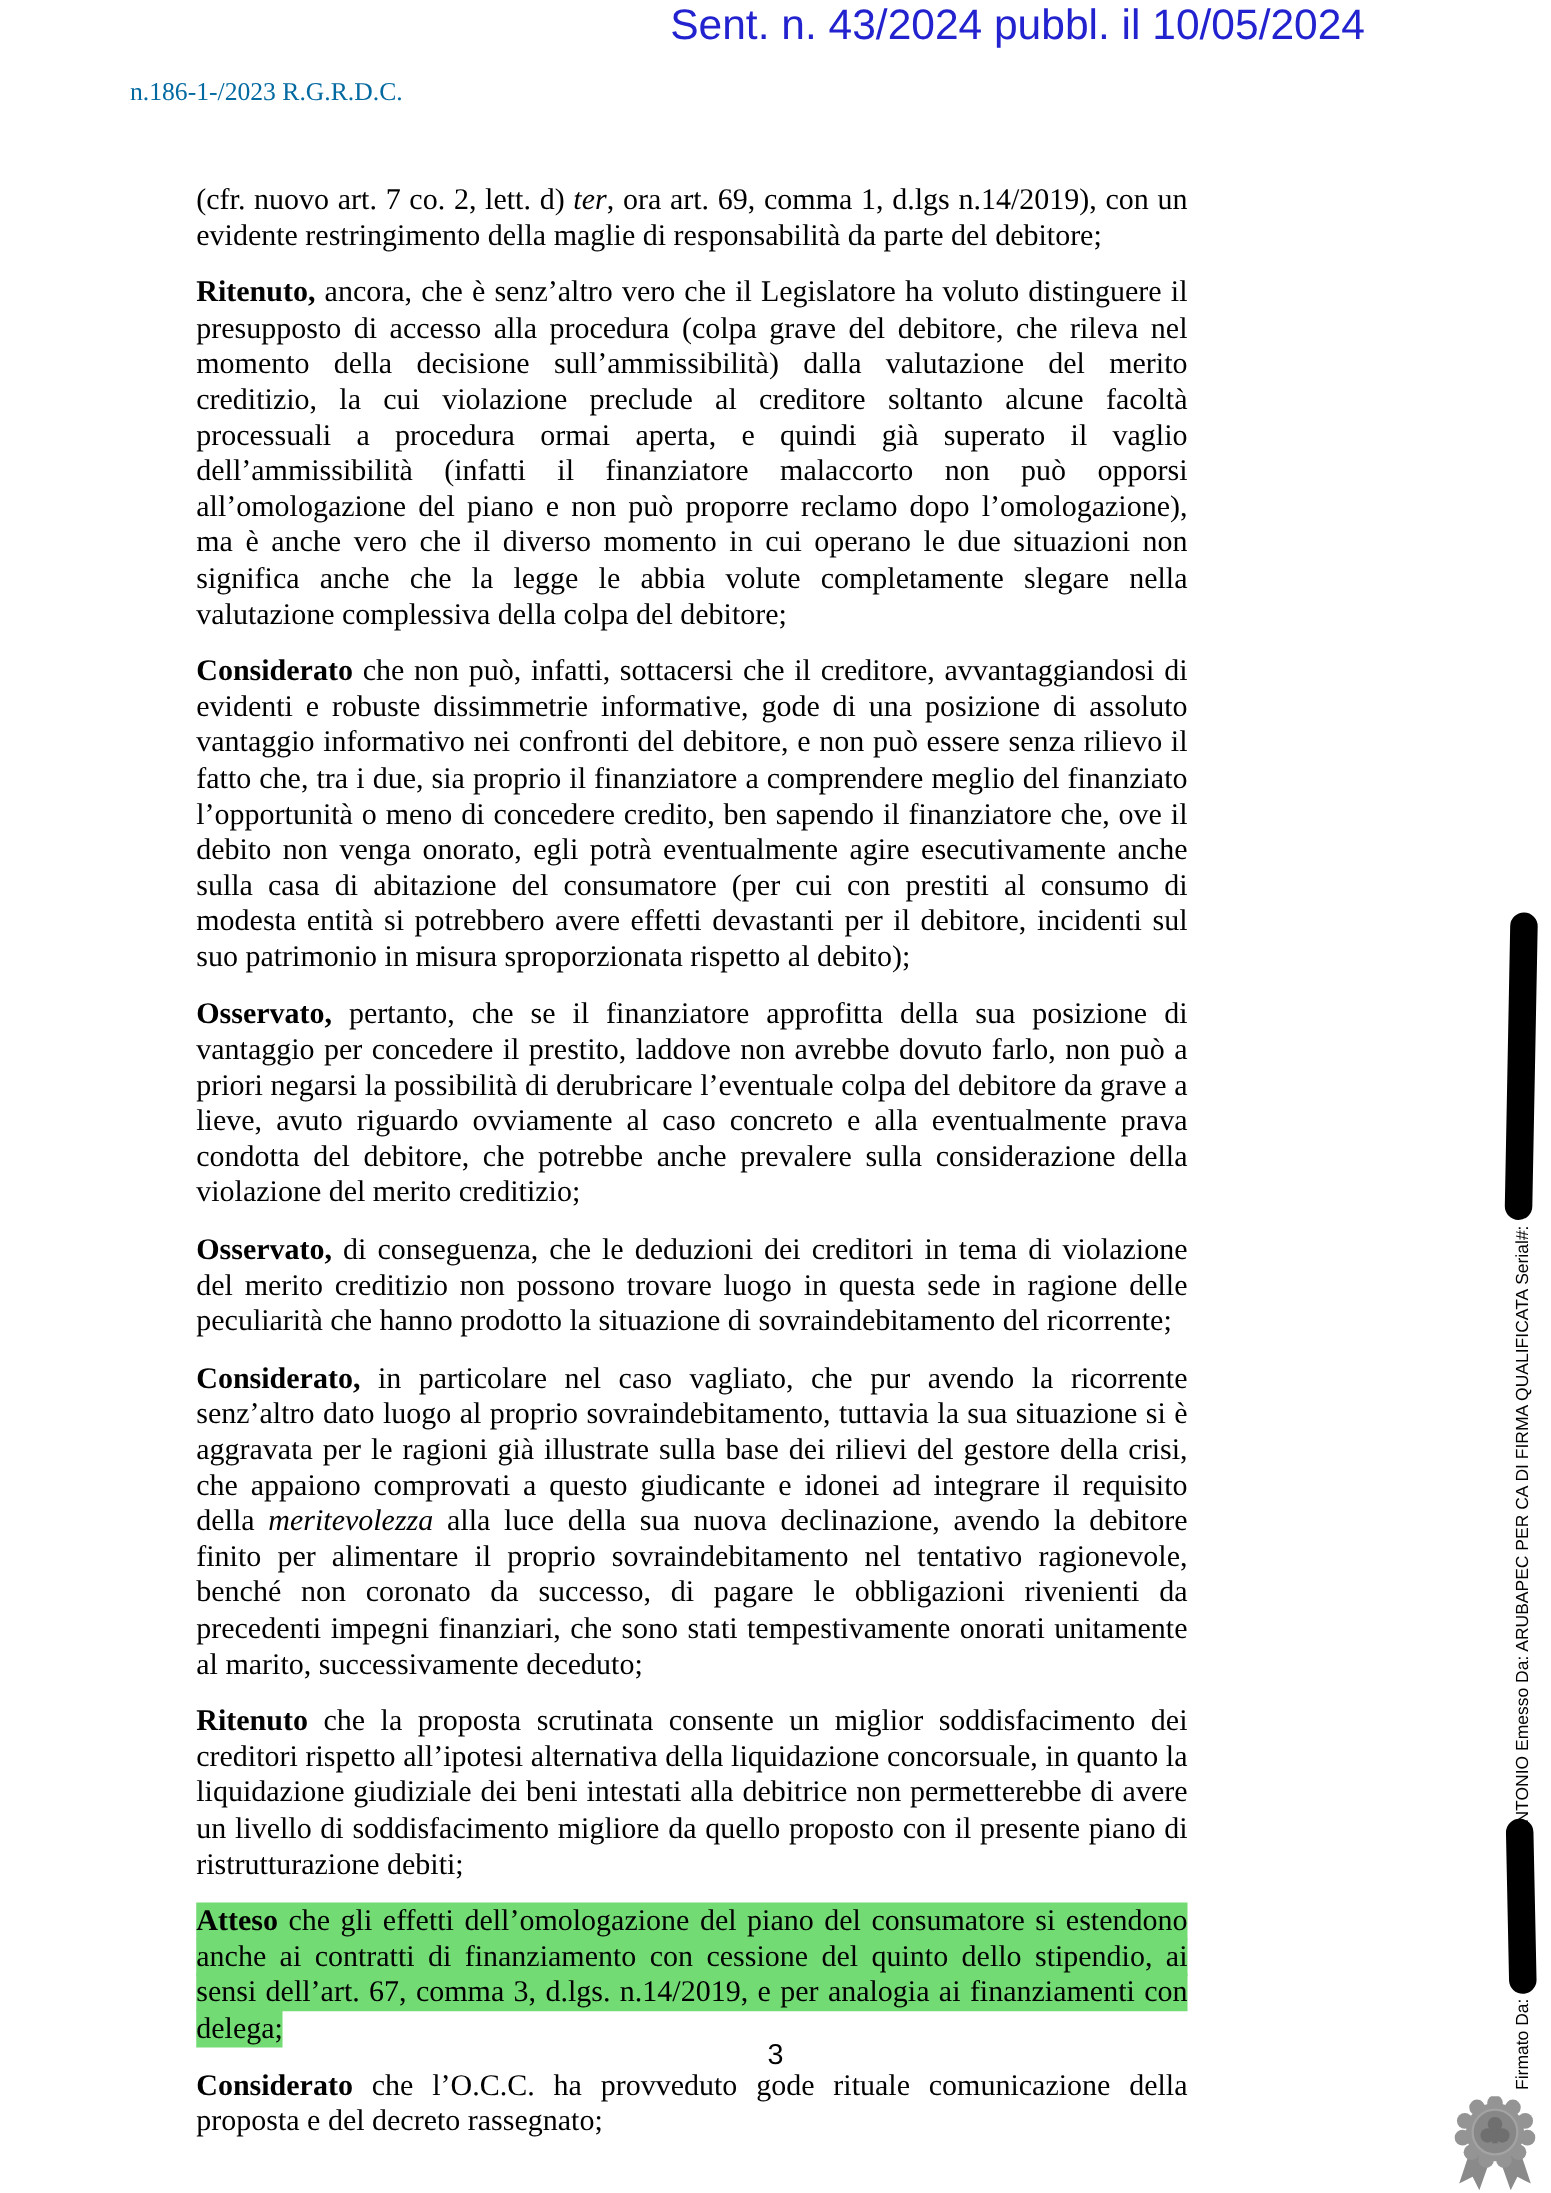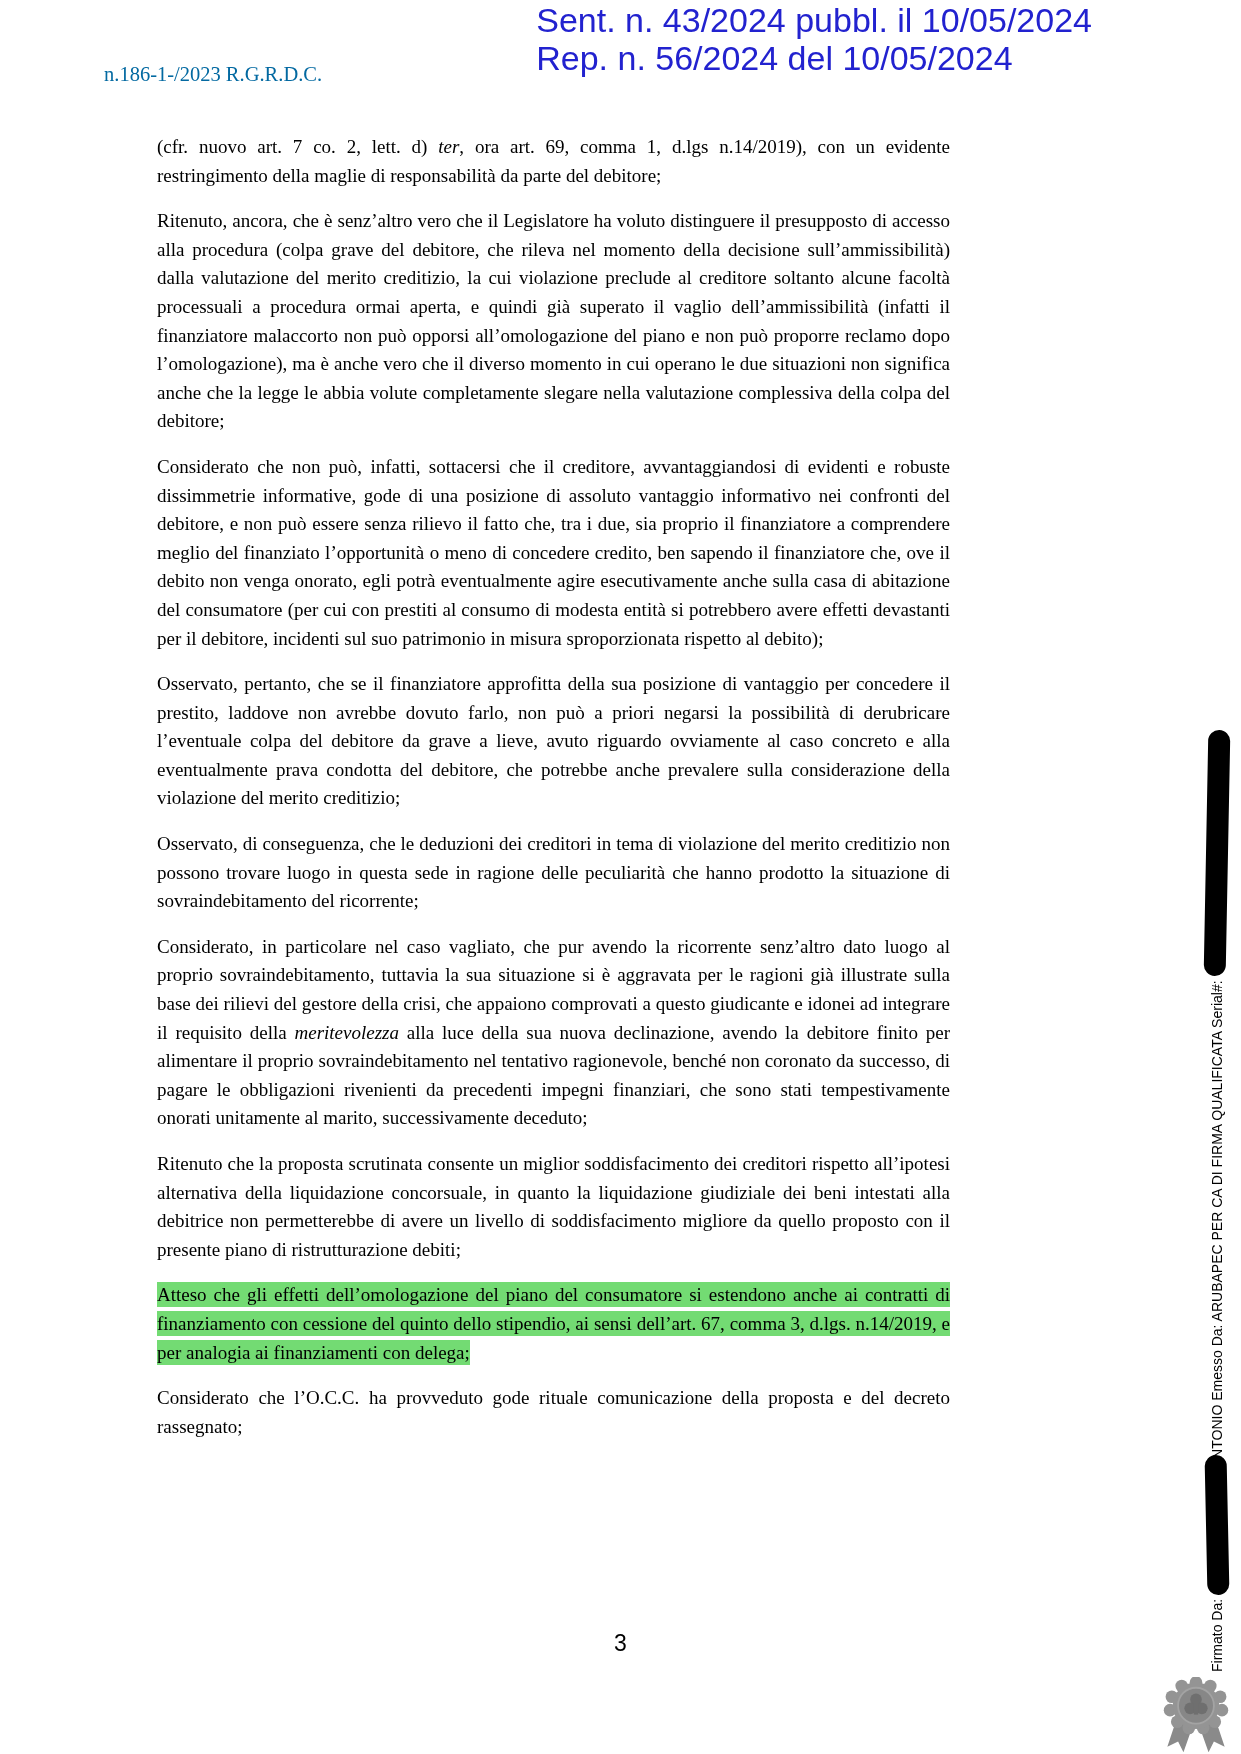--- a/index.html
+++ b/index.html
@@ -33,29 +33,29 @@
     top: 63px;
     font-family: "Liberation Serif", serif;
     font-size: 20.5px;
     color: #0369a1;
   }
 
   
   .doc-body {
     position: absolute;
     left: 157px;
-    top: 133px;
+    top: 146px;
     width: 793px;
     font-family: "Liberation Serif", serif;
-    font-size: 19px;
+    font-size: 24px;
     line-height: 28.6px;
     text-align: justify;
   }
   .doc-body p { margin: 0 0 17px 0; }
-  .doc-body b { font-weight: normal; }
+  .doc-body b { font-weight: bold; }
   .doc-body i { font-style: italic; }
   .hl-mark {
     background: #73db73;
     padding: 2px 0;
   }
 
   
   .page-number {
     position: absolute;
     top: 1630px;
@@ -104,21 +104,20 @@
     height: 77px;
   }
 </style>
 </head>
 <body>
 
 <div class="page">
 
   <div class="stamp">
     <div>Sent. n. 43/2024 pubbl. il 10/05/2024</div>
-    <div>Rep. n. 56/2024 del 10/05/2024</div>
   </div>
 
   <div class="case-number">n.186-1-/2023 R.G.R.D.C.</div>
 
   <div class="doc-body">
 
     <p><span>(cfr. nuovo art. 7 co. 2, lett. d) </span><i>ter</i><span>, ora art. 69, comma 1, d.lgs n.14/2019), con un evidente restringimento della maglie di responsabilità da parte del debitore;</span></p>
 
     <p><b>Ritenuto,</b><span> ancora, che è senz’altro vero che il Legislatore ha voluto distinguere il presupposto di accesso alla procedura (colpa grave del debitore, che rileva nel momento della decisione sull’ammissibilità) dalla valutazione del merito creditizio, la cui violazione preclude al creditore soltanto alcune facoltà processuali a procedura ormai aperta, e quindi già superato il vaglio dell’ammissibilità (infatti il finanziatore malaccorto non può opporsi all’omologazione del piano e non può proporre reclamo dopo l’omologazione), ma è anche vero che il diverso momento in cui operano le due situazioni non significa anche che la legge le abbia volute completamente slegare nella valutazione complessiva della colpa del debitore;</span></p>
 

